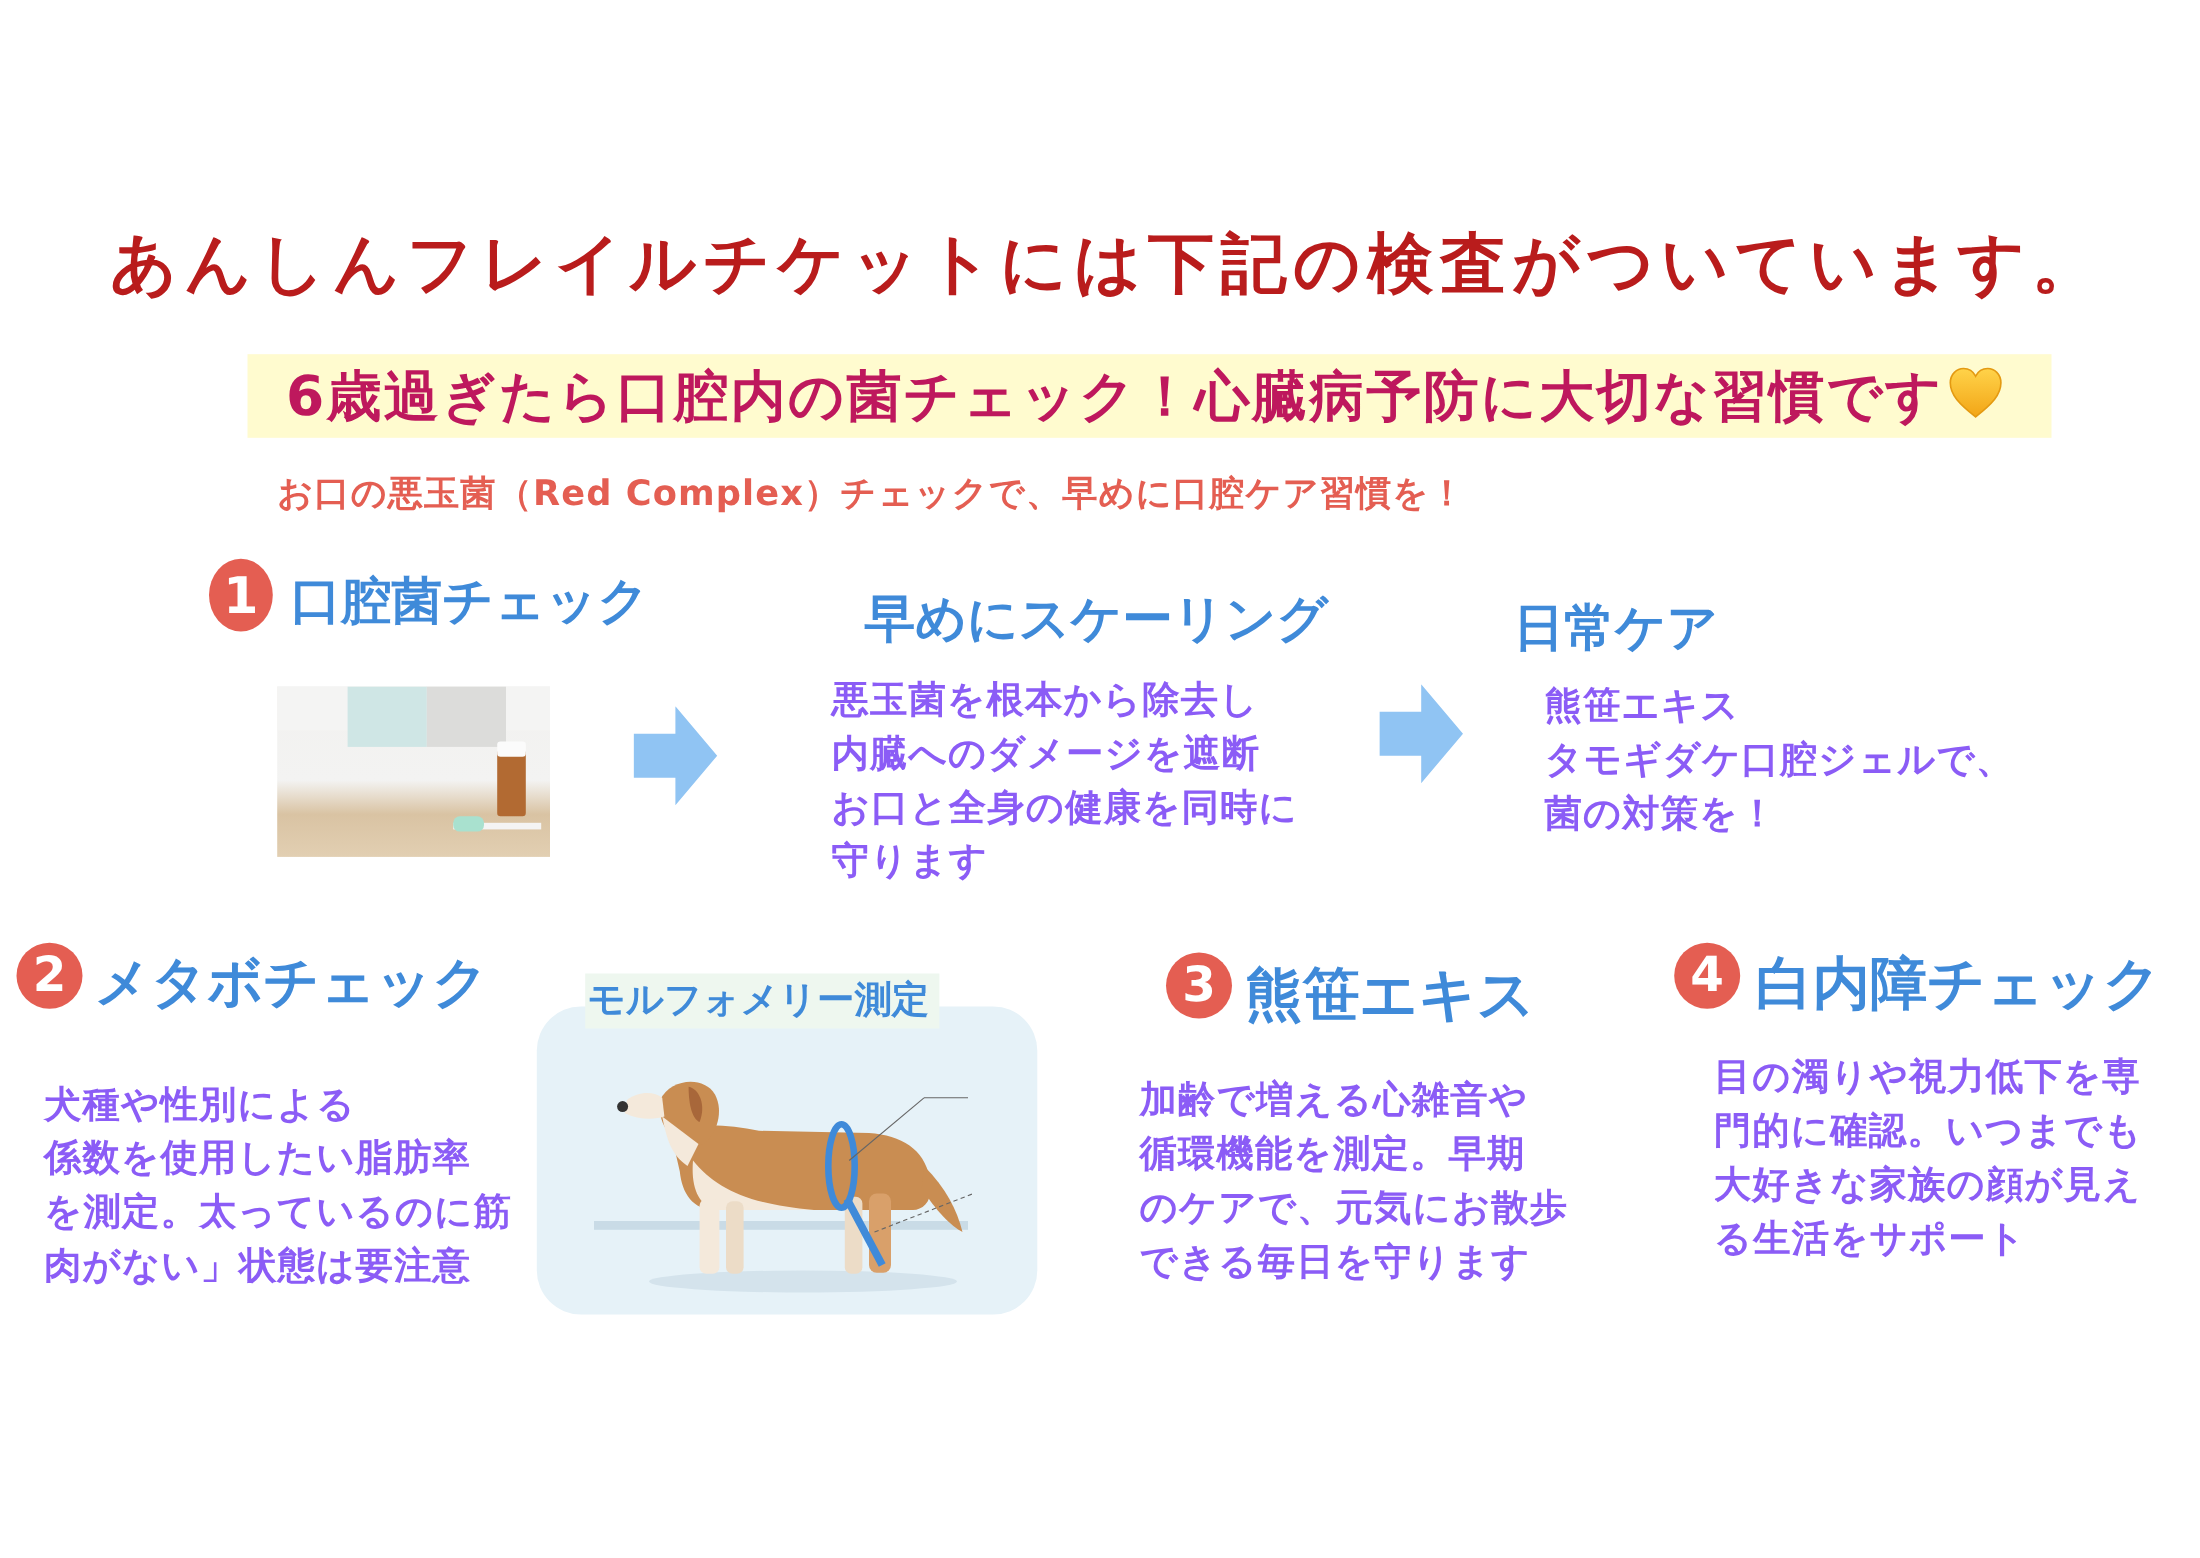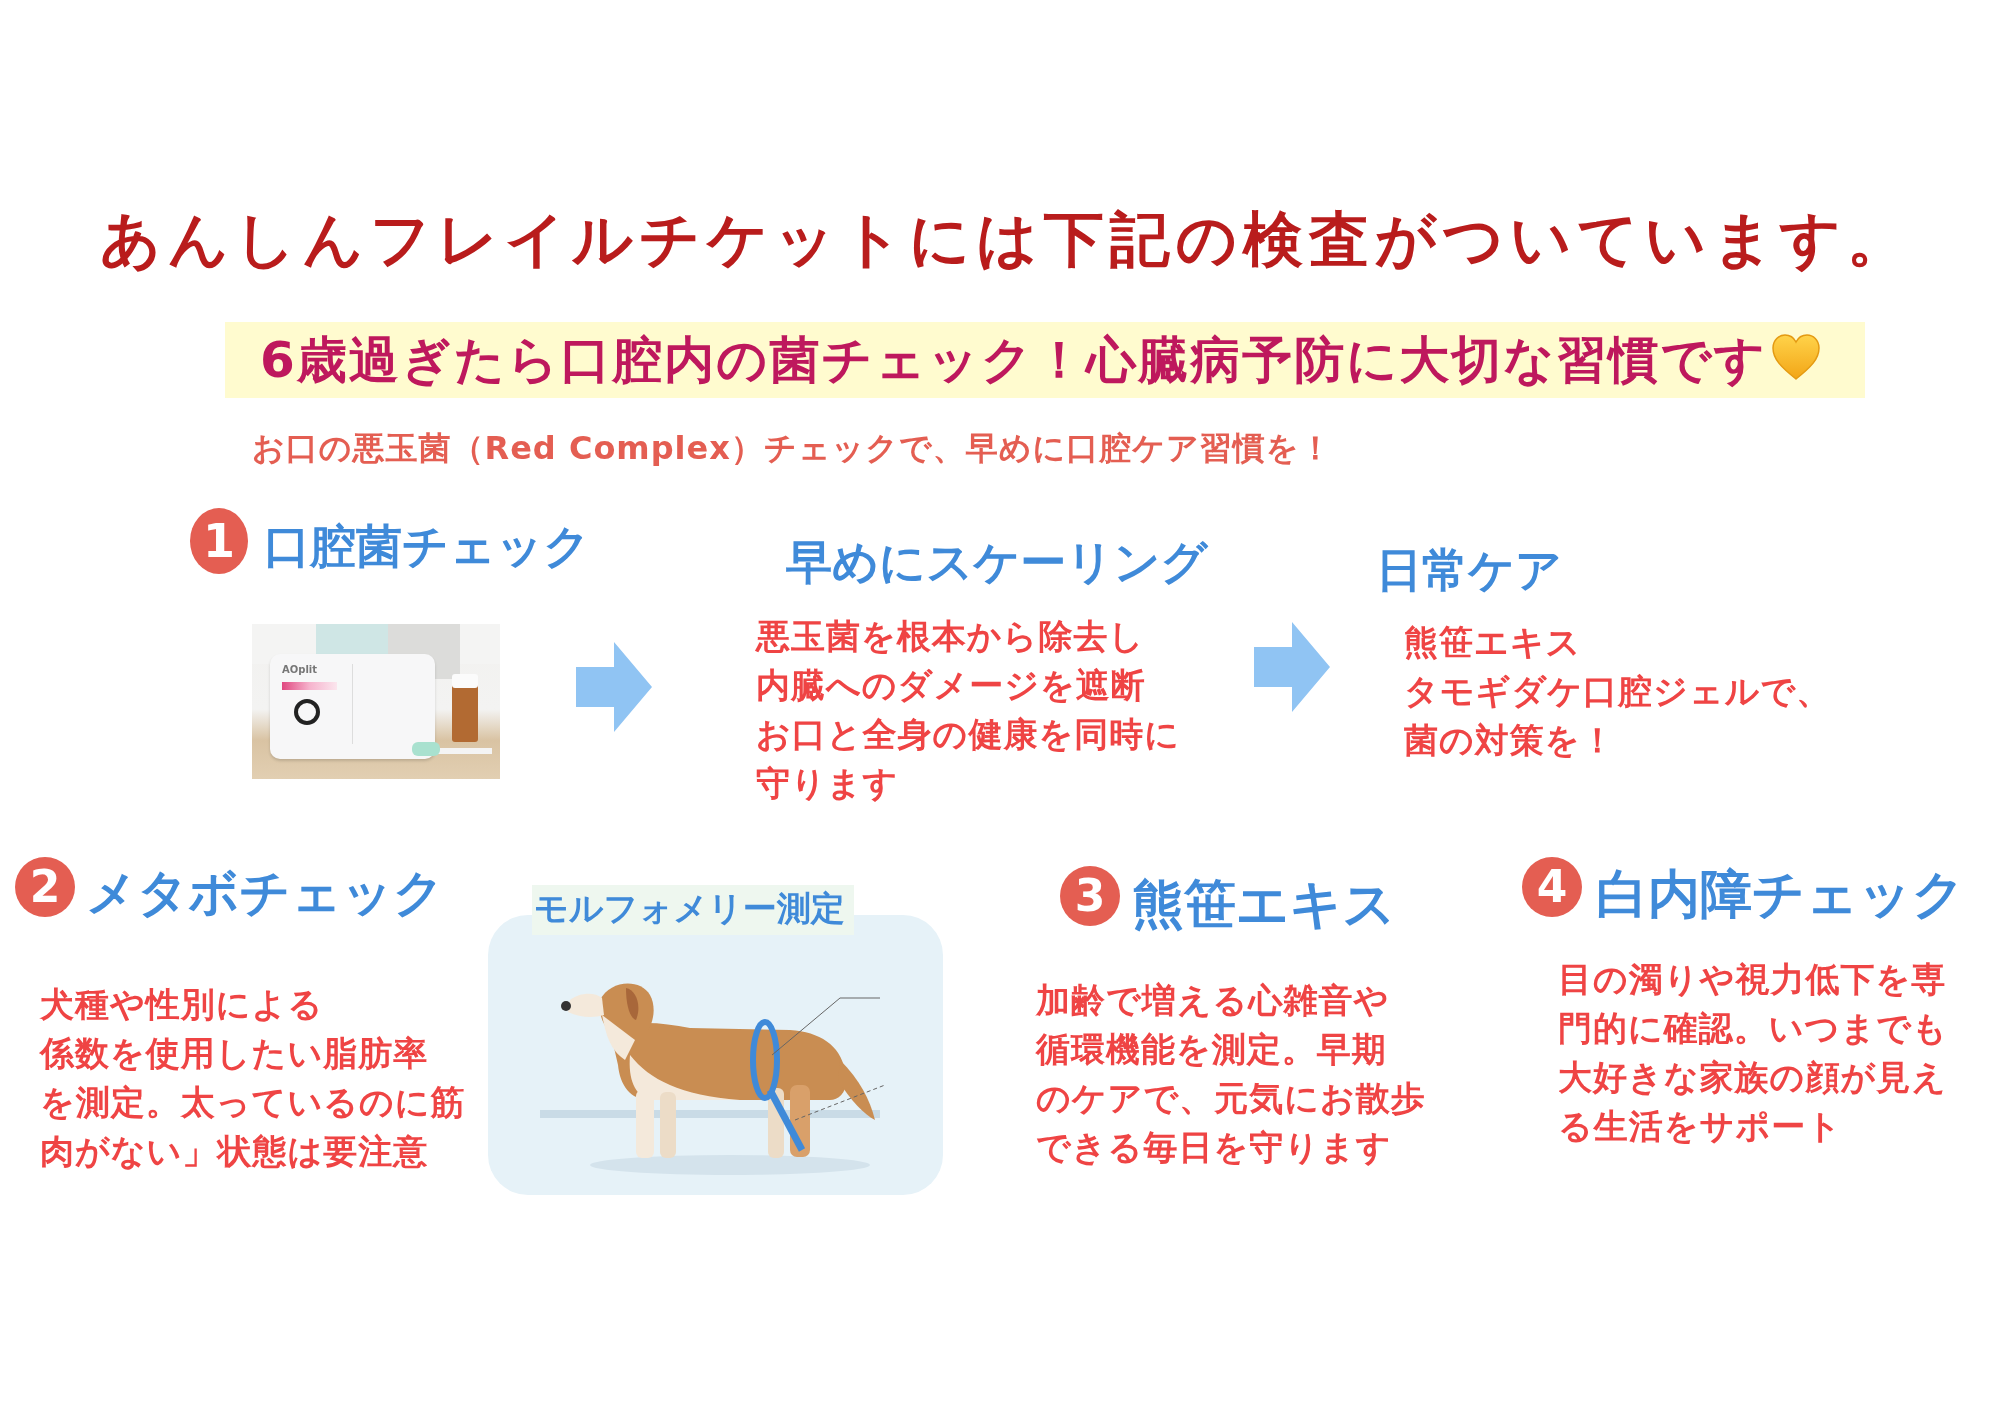--- a/index.html
+++ b/index.html
@@ -8,21 +8,21 @@
     .abs { position: absolute; }
     .headline { left: 100px; top: 200px; font-size: 60px; color: #b91c1c; font-weight: bold; letter-spacing: 6px; white-space: nowrap; }
     .banner { left: 225px; top: 322px; height: 76px; width: 1640px; background: #fffbcf; }
     .banner-text { left: 232px; top: 330px; font-size: 50px; color: #be185d; font-weight: bold; letter-spacing: 2px; white-space: nowrap; line-height: 60px; margin-left: 28px; }
     .heart { display: inline-block; width: 50px; height: 50px; vertical-align: -6px; margin-left: 4px; }
     .sub { left: 252px; top: 427px; font-size: 32px; color: #e45e52; font-weight: bold; white-space: nowrap; letter-spacing: 1px; }
     .num { width: 60px; height: 60px; border-radius: 50%; background: #e45e52; color: #fff; font-weight: bold; font-size: 44px;
            display: flex; align-items: center; justify-content: center; line-height: 1; }
     .num.one { width: 58px; height: 66px; border-radius: 29px / 33px; }
     .title-blue { color: #3f8ad9; font-weight: bold; white-space: nowrap; }
-    .body-text { color: #ef4444; font-weight: bold; font-size: 34px; line-height: 49px; white-space: pre-line; letter-spacing: 1px; }
+    .body-text { color: #8b5cf6; font-weight: bold; font-size: 34px; line-height: 49px; white-space: pre-line; letter-spacing: 1px; }
     .arrow svg { display: block; }
     .photo { left: 252px; top: 624px; width: 248px; height: 155px; background: linear-gradient(180deg,#f2f1ef 0%,#f3f3f2 55%,#d9c3a3 75%,#e2cfb2 100%); overflow: hidden; }
     .dogpanel { left: 488px; top: 915px; width: 455px; height: 280px; background: #e6f2f8; border-radius: 40px; }
     .dog-label-bg { left: 532px; top: 885px; width: 322px; height: 50px; background: #eef7ef; }
     .dog-label { left: 534px; top: 886px; font-size: 34px; }
   </style>
 </head>
 <body>
 
 <div class="abs headline">あんしんフレイルチケットには下記の検査がついています。</div>
@@ -44,26 +44,20 @@
 
 <div class="abs num one" style="left:190px; top:508px;">
     <span style="font-size:46px;">1</span>
   </div>
 <div class="abs title-blue" style="left:264px; top:516px; font-size:46px;">口腔菌チェック</div>
 
 <div class="abs photo">
   <div class="abs" style="left:0;top:0;width:248px;height:40px;background:#f4f4f3;"></div>
   <div class="abs" style="left:64px;top:0;width:72px;height:55px;background:#cfe6e5;"></div>
   <div class="abs" style="left:136px;top:0;width:72px;height:55px;background:#dcdcda;"></div>
-  <div class="abs" style="left:18px;top:30px;width:165px;height:105px;background:#f7f7f8;border-radius:10px;box-shadow:0 2px 3px rgba(0,0,0,0.15);">
-    <div class="abs" style="left:12px;top:10px;font-size:10px;color:#777;font-weight:bold;">AOplit</div>
-    <div class="abs" style="left:12px;top:28px;width:55px;height:8px;background:linear-gradient(90deg,#e04880,#f6b3cd,#fbe6ee);"></div>
-    <div class="abs" style="left:24px;top:45px;width:18px;height:18px;border:4px solid #222;border-radius:50%;"></div>
-    <div class="abs" style="left:82px;top:10px;width:70px;height:80px;border-left:1px solid #ddd;"></div>
-  </div>
   <div class="abs" style="left:200px;top:58px;width:26px;height:60px;background:#b26a32;border-radius:3px;"></div>
   <div class="abs" style="left:200px;top:50px;width:26px;height:14px;background:#fbfbfb;border-radius:3px;"></div>
   <div class="abs" style="left:160px;top:124px;width:80px;height:6px;background:#f4f4f4;"></div>
   <div class="abs" style="left:160px;top:118px;width:28px;height:14px;background:#a9e1cf;border-radius:6px;"></div>
 </div>
 
 <div class="abs arrow" style="left:576px; top:642px;">
   <svg width="78" height="90" viewBox="0 0 78 90">
       <polygon points="0,25 38,25 38,0 76,45 38,90 38,65 0,65" fill="#90c4f3"></polygon>
     </svg>

